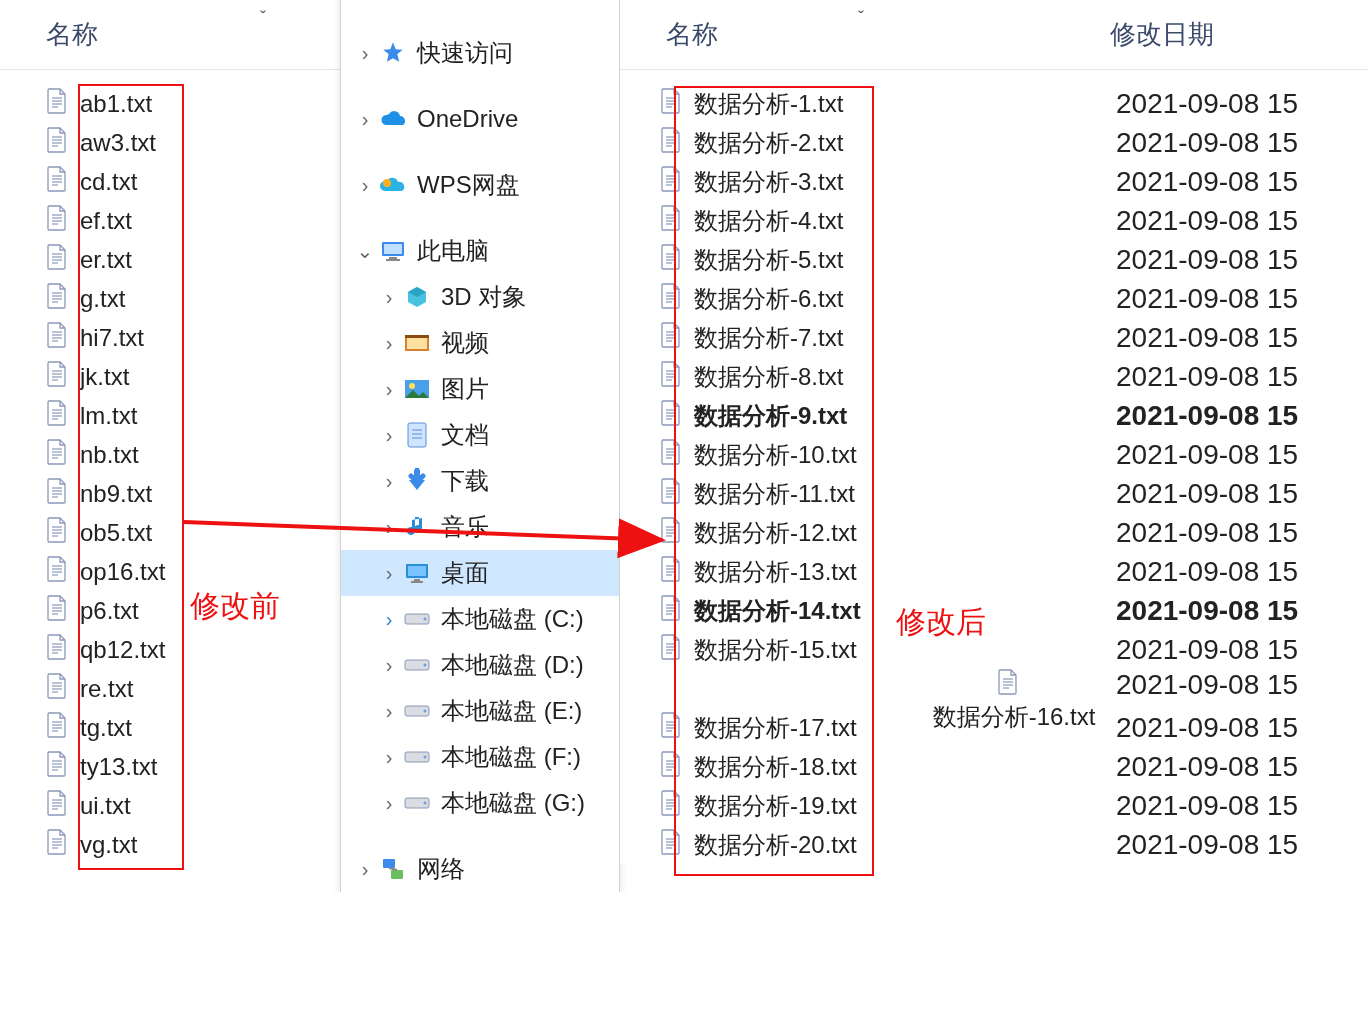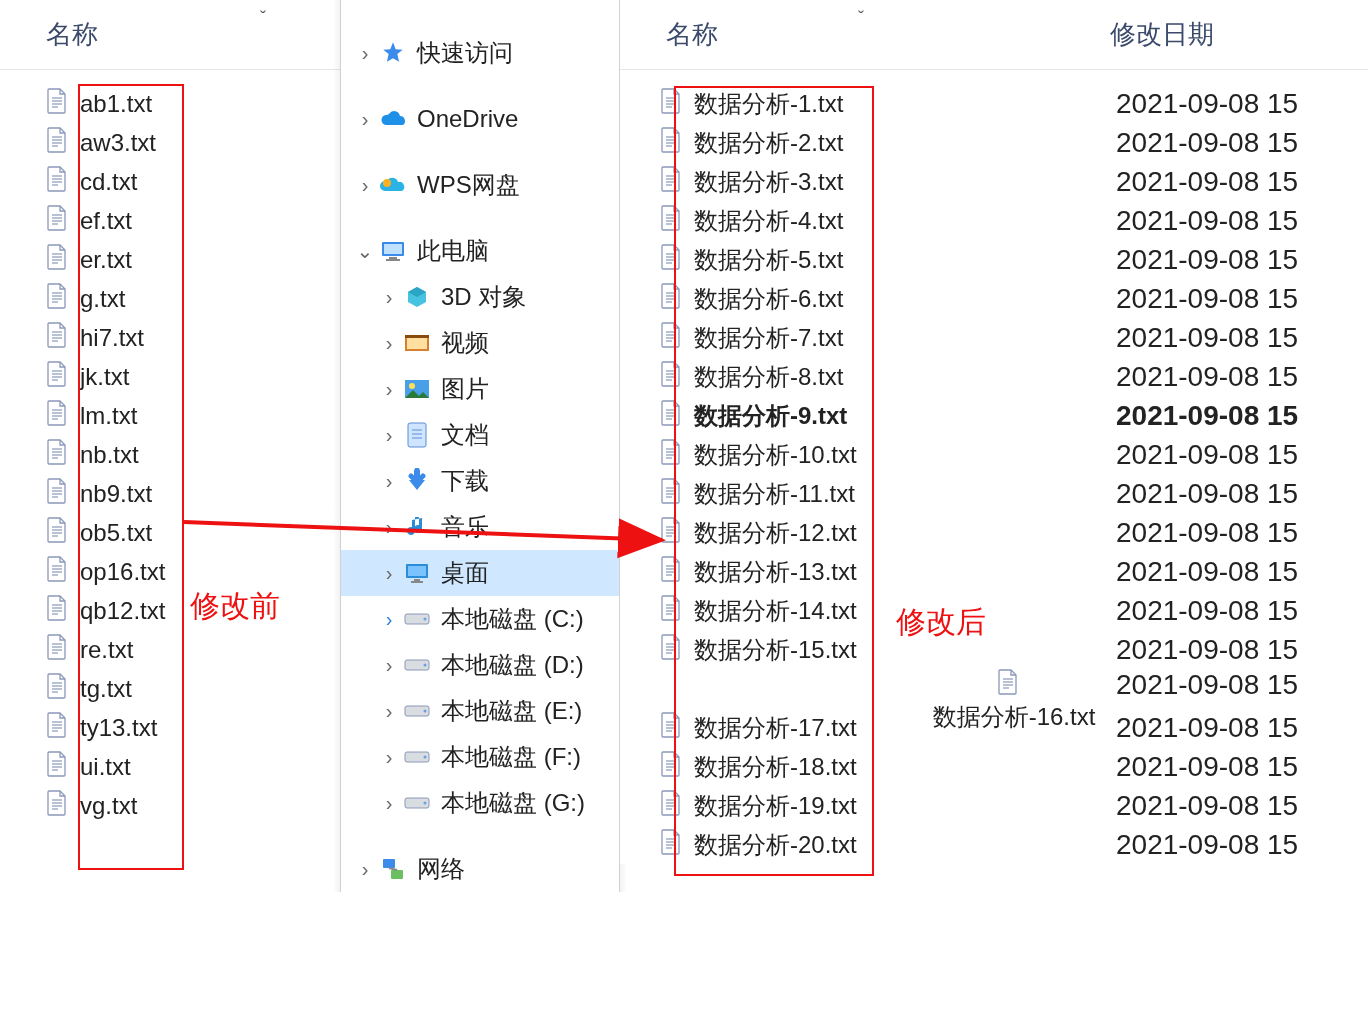--- a/index.html
+++ b/index.html
@@ -247,20 +247,31 @@
       </div>
       <div class="file-row">
         <span><svg class="file-icon" viewBox="0 0 22 26">
     <path d="M3 1h11l5 5v18a1 1 0 0 1-1 1H3a1 1 0 0 1-1-1V2a1 1 0 0 1 1-1z" fill="#fff" stroke="#8a98b8" stroke-width="1.3"></path>
     <path d="M14 1v5h5" fill="none" stroke="#8a98b8" stroke-width="1.3"></path>
     <line x1="6" y1="10" x2="16" y2="10" stroke="#8a98b8" stroke-width="1.2"></line>
     <line x1="6" y1="13" x2="16" y2="13" stroke="#8a98b8" stroke-width="1.2"></line>
     <line x1="6" y1="16" x2="16" y2="16" stroke="#8a98b8" stroke-width="1.2"></line>
     <line x1="6" y1="19" x2="12" y2="19" stroke="#8a98b8" stroke-width="1.2"></line>
   </svg></span>
+    <span class="fname">p6.txt</span>
+      </div>
+      <div class="file-row">
+        <span><svg class="file-icon" viewBox="0 0 22 26">
+    <path d="M3 1h11l5 5v18a1 1 0 0 1-1 1H3a1 1 0 0 1-1-1V2a1 1 0 0 1 1-1z" fill="#fff" stroke="#8a98b8" stroke-width="1.3"></path>
+    <path d="M14 1v5h5" fill="none" stroke="#8a98b8" stroke-width="1.3"></path>
+    <line x1="6" y1="10" x2="16" y2="10" stroke="#8a98b8" stroke-width="1.2"></line>
+    <line x1="6" y1="13" x2="16" y2="13" stroke="#8a98b8" stroke-width="1.2"></line>
+    <line x1="6" y1="16" x2="16" y2="16" stroke="#8a98b8" stroke-width="1.2"></line>
+    <line x1="6" y1="19" x2="12" y2="19" stroke="#8a98b8" stroke-width="1.2"></line>
+  </svg></span>
     <span class="fname">qb12.txt</span>
       </div>
       <div class="file-row">
         <span><svg class="file-icon" viewBox="0 0 22 26">
     <path d="M3 1h11l5 5v18a1 1 0 0 1-1 1H3a1 1 0 0 1-1-1V2a1 1 0 0 1 1-1z" fill="#fff" stroke="#8a98b8" stroke-width="1.3"></path>
     <path d="M14 1v5h5" fill="none" stroke="#8a98b8" stroke-width="1.3"></path>
     <line x1="6" y1="10" x2="16" y2="10" stroke="#8a98b8" stroke-width="1.2"></line>
     <line x1="6" y1="13" x2="16" y2="13" stroke="#8a98b8" stroke-width="1.2"></line>
     <line x1="6" y1="16" x2="16" y2="16" stroke="#8a98b8" stroke-width="1.2"></line>
     <line x1="6" y1="19" x2="12" y2="19" stroke="#8a98b8" stroke-width="1.2"></line>
@@ -655,21 +666,21 @@
     <path d="M3 1h11l5 5v18a1 1 0 0 1-1 1H3a1 1 0 0 1-1-1V2a1 1 0 0 1 1-1z" fill="#fff" stroke="#8a98b8" stroke-width="1.3"></path>
     <path d="M14 1v5h5" fill="none" stroke="#8a98b8" stroke-width="1.3"></path>
     <line x1="6" y1="10" x2="16" y2="10" stroke="#8a98b8" stroke-width="1.2"></line>
     <line x1="6" y1="13" x2="16" y2="13" stroke="#8a98b8" stroke-width="1.2"></line>
     <line x1="6" y1="16" x2="16" y2="16" stroke="#8a98b8" stroke-width="1.2"></line>
     <line x1="6" y1="19" x2="12" y2="19" stroke="#8a98b8" stroke-width="1.2"></line>
   </svg></span>
     <span class="fname">数据分析-13.txt</span>
     <span class="fdate">2021-09-08 15</span>
       </div>
-      <div class="file-row" style="position: relative;">
+      <div class="file-row" style="position: relative; font-weight: bold;">
         <span><svg class="file-icon" viewBox="0 0 22 26">
     <path d="M3 1h11l5 5v18a1 1 0 0 1-1 1H3a1 1 0 0 1-1-1V2a1 1 0 0 1 1-1z" fill="#fff" stroke="#8a98b8" stroke-width="1.3"></path>
     <path d="M14 1v5h5" fill="none" stroke="#8a98b8" stroke-width="1.3"></path>
     <line x1="6" y1="10" x2="16" y2="10" stroke="#8a98b8" stroke-width="1.2"></line>
     <line x1="6" y1="13" x2="16" y2="13" stroke="#8a98b8" stroke-width="1.2"></line>
     <line x1="6" y1="16" x2="16" y2="16" stroke="#8a98b8" stroke-width="1.2"></line>
     <line x1="6" y1="19" x2="12" y2="19" stroke="#8a98b8" stroke-width="1.2"></line>
   </svg></span>
     <span class="fname">数据分析-14.txt</span>
     <span class="fdate">2021-09-08 15</span>

